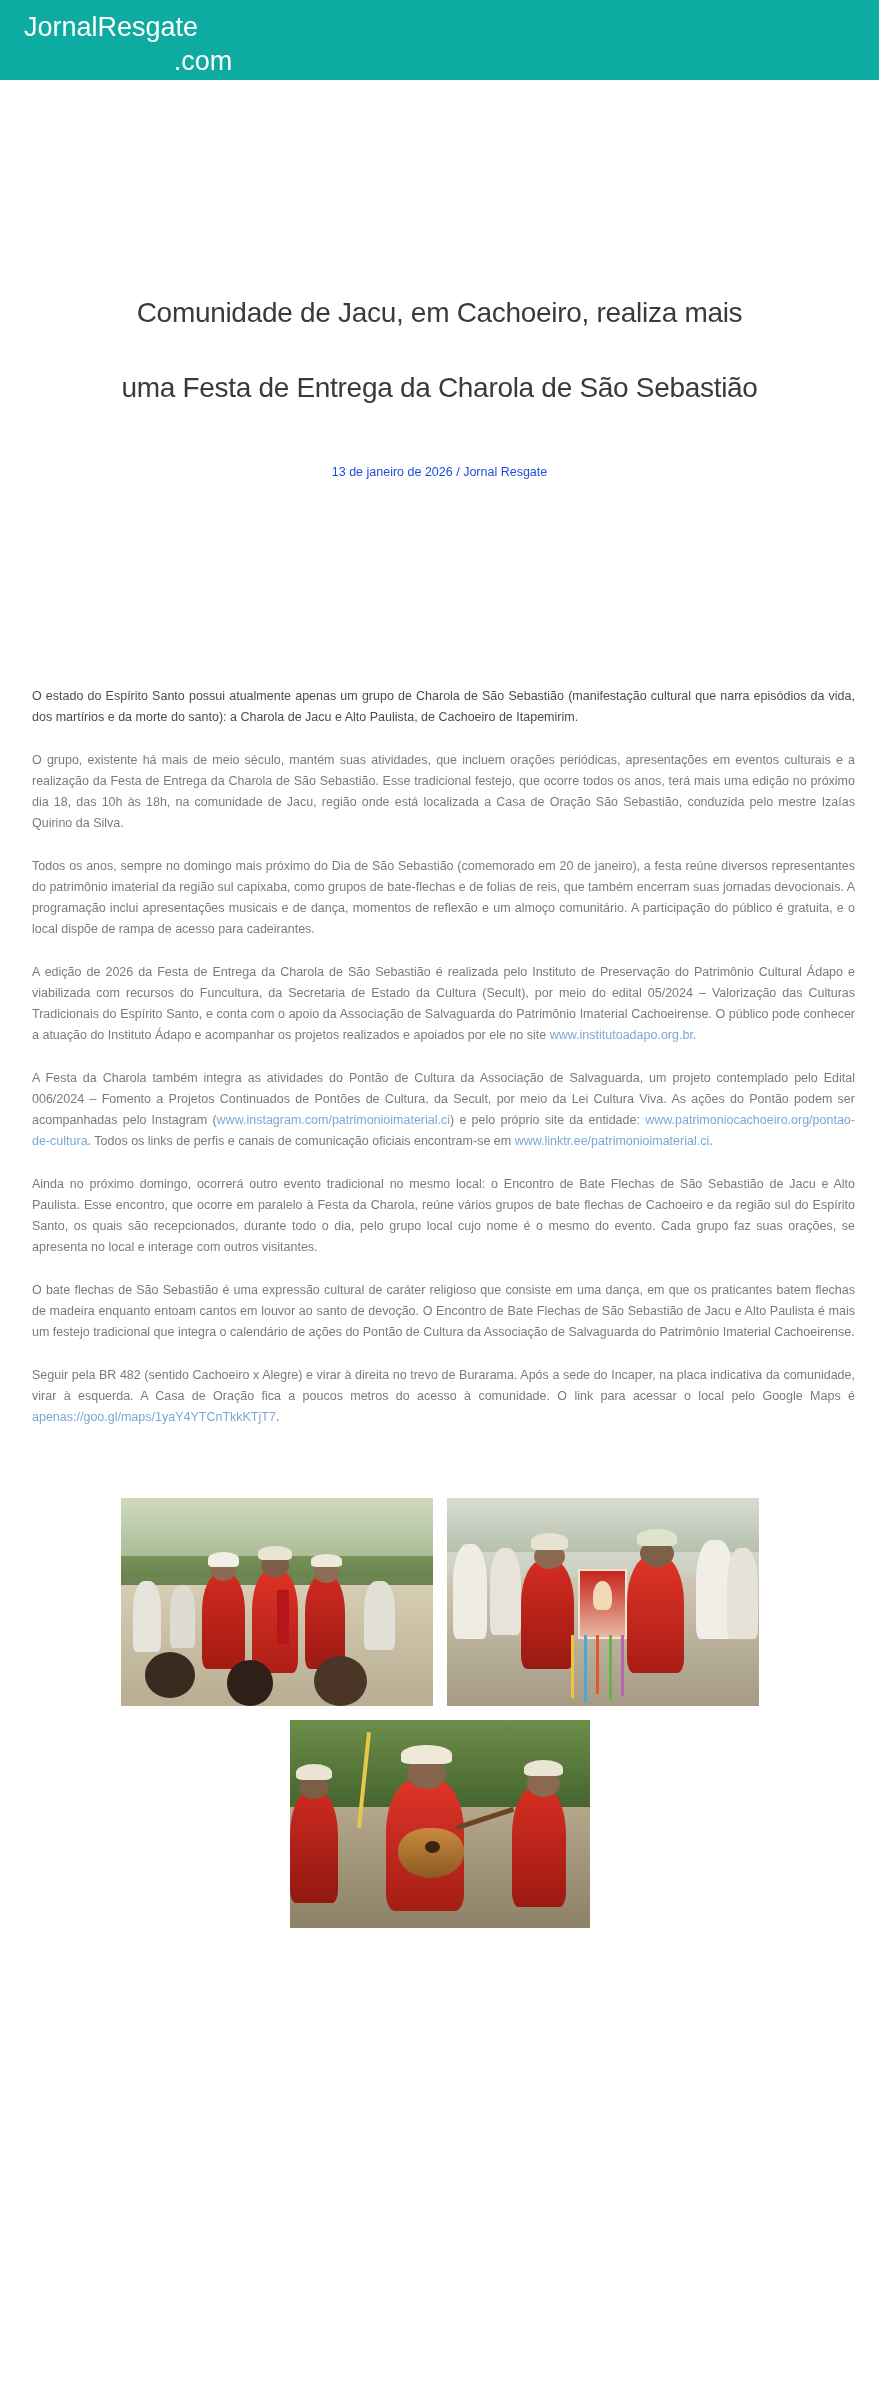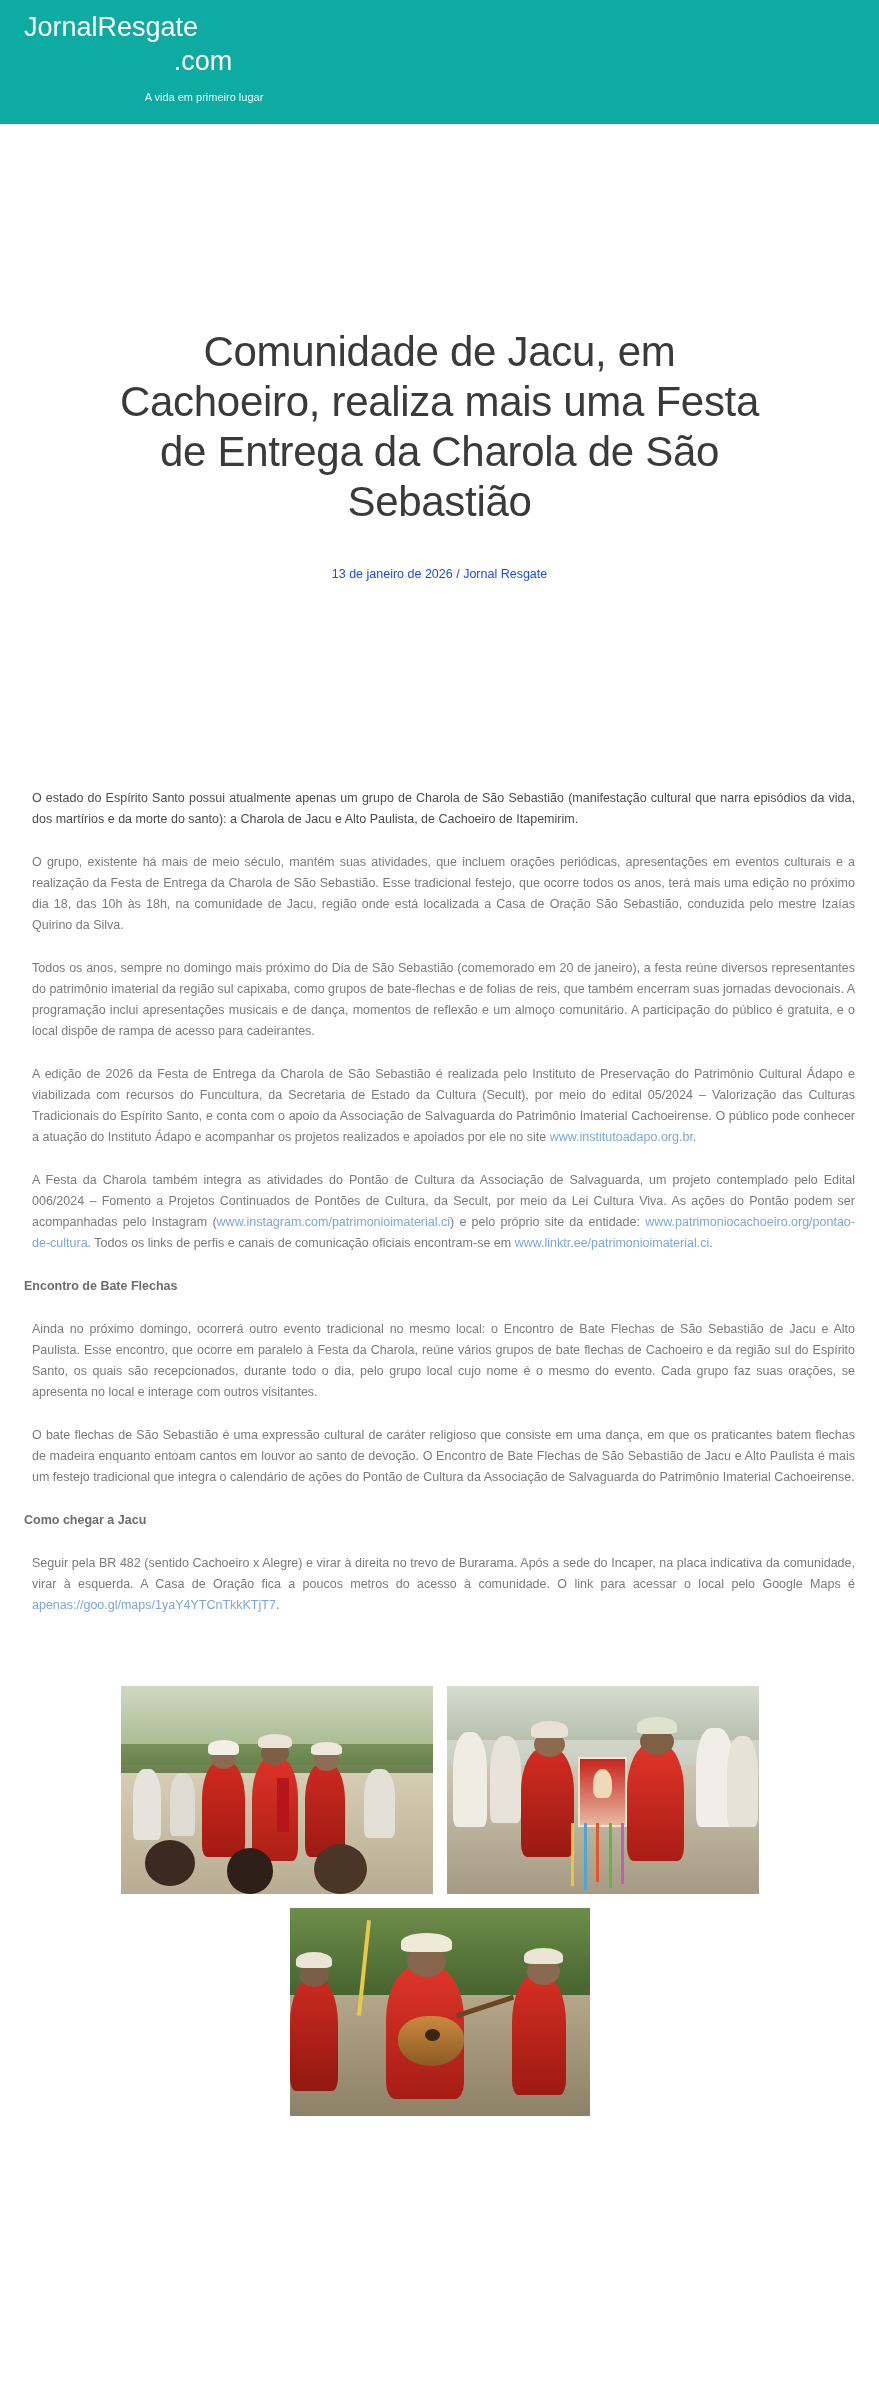--- a/index.html
+++ b/index.html
@@ -13,21 +13,21 @@
     width: 879px;
     font-family: "Liberation Sans", "DejaVu Sans", sans-serif;
     color: #333333;
     -webkit-font-smoothing: antialiased;
   }
 
   
   .site-header {
     background: #0eaba2;
     width: 100%;
-    height: 124px;
+    height: 80px;
     position: relative;
     overflow: hidden;
   }
   .brand-block {
     position: absolute;
     left: 18px;
     top: 10px;
     width: 360px;
     text-align: center;
   }
@@ -61,25 +61,25 @@
     font-weight: 400;
   }
 
   
   .article-head {
     padding: 0 58px;
     text-align: center;
   }
   .spacer-top { height: 195px; }
   .article-title {
-    font-size: 42px;
-    line-height: 50px;
+    font-size: 28px;
+    line-height: 75px;
     font-weight: 400;
     color: #3a3a3a;
-    margin: 8px auto;
+    margin: 0 auto;
     max-width: 660px;
     letter-spacing: -0.3px;
   }
   .article-byline {
     margin-top: 38px;
     font-size: 12.5px;
     line-height: 18px;
     color: #1d4ed8;
     font-weight: 400;
   }
@@ -187,26 +187,24 @@
 <article class="article-body">
 
   <p class="lead">O estado do Espírito Santo possui atualmente apenas um grupo de Charola de São Sebastião (manifestação cultural que narra episódios da vida, dos martírios e da morte do santo): a Charola de Jacu e Alto Paulista, de Cachoeiro de Itapemirim.</p>
   <p>O grupo, existente há mais de meio século, mantém suas atividades, que incluem orações periódicas, apresentações em eventos culturais e a realização da Festa de Entrega da Charola de São Sebastião. Esse tradicional festejo, que ocorre todos os anos, terá mais uma edição no próximo dia 18, das 10h às 18h, na comunidade de Jacu, região onde está localizada a Casa de Oração São Sebastião, conduzida pelo mestre Izaías Quirino da Silva.</p>
   <p>Todos os anos, sempre no domingo mais próximo do Dia de São Sebastião (comemorado em 20 de janeiro), a festa reúne diversos representantes do patrimônio imaterial da região sul capixaba, como grupos de bate-flechas e de folias de reis, que também encerram suas jornadas devocionais. A programação inclui apresentações musicais e de dança, momentos de reflexão e um almoço comunitário. A participação do público é gratuita, e o local dispõe de rampa de acesso para cadeirantes.</p>
 
   <p><span>A edição de 2026 da Festa de Entrega da Charola de São Sebastião é realizada pelo Instituto de Preservação do Patrimônio Cultural Ádapo e viabilizada com recursos do Funcultura, da Secretaria de Estado da Cultura (Secult), por meio do edital 05/2024 – Valorização das Culturas Tradicionais do Espírito Santo, e conta com o apoio da Associação de Salvaguarda do Patrimônio Imaterial Cachoeirense. O público pode conhecer a atuação do Instituto Ádapo e acompanhar os projetos realizados e apoiados por ele no site </span><a href="#">www.institutoadapo.org.br</a><span>.</span></p>
 
   <p><span>A Festa da Charola também integra as atividades do Pontão de Cultura da Associação de Salvaguarda, um projeto contemplado pelo Edital 006/2024 – Fomento a Projetos Continuados de Pontões de Cultura, da Secult, por meio da Lei Cultura Viva. As ações do Pontão podem ser acompanhadas pelo Instagram (</span><a href="#">www.instagram.com/patrimonioimaterial.ci</a><span>) e pelo próprio site da entidade: </span><a href="#">www.patrimoniocachoeiro.org/pontao-de-cultura</a><span>. Todos os links de perfis e canais de comunicação oficiais encontram-se em </span><a href="#">www.linktr.ee/patrimonioimaterial.ci</a><span>.</span></p>
 
-  <h2>Encontro de Bate Flechas</h2>
 
   <p>Ainda no próximo domingo, ocorrerá outro evento tradicional no mesmo local: o Encontro de Bate Flechas de São Sebastião de Jacu e Alto Paulista. Esse encontro, que ocorre em paralelo à Festa da Charola, reúne vários grupos de bate flechas de Cachoeiro e da região sul do Espírito Santo, os quais são recepcionados, durante todo o dia, pelo grupo local cujo nome é o mesmo do evento. Cada grupo faz suas orações, se apresenta no local e interage com outros visitantes.</p>
   <p>O bate flechas de São Sebastião é uma expressão cultural de caráter religioso que consiste em uma dança, em que os praticantes batem flechas de madeira enquanto entoam cantos em louvor ao santo de devoção. O Encontro de Bate Flechas de São Sebastião de Jacu e Alto Paulista é mais um festejo tradicional que integra o calendário de ações do Pontão de Cultura da Associação de Salvaguarda do Patrimônio Imaterial Cachoeirense.</p>
 
-  <h2>Como chegar a Jacu</h2>
 
   <p><span>Seguir pela BR 482 (sentido Cachoeiro x Alegre) e virar à direita no trevo de Burarama. Após a sede do Incaper, na placa indicativa da comunidade, virar à esquerda. A Casa de Oração fica a poucos metros do acesso à comunidade. O link para acessar o local pelo Google Maps é </span><a href="#">apenas://goo.gl/maps/1yaY4YTCnTkkKTjT7</a><span>.</span></p>
 
 </article>
 
 <div class="photo-grid">
 
   <div class="photo-row">
 
     <div class="photo p1">

